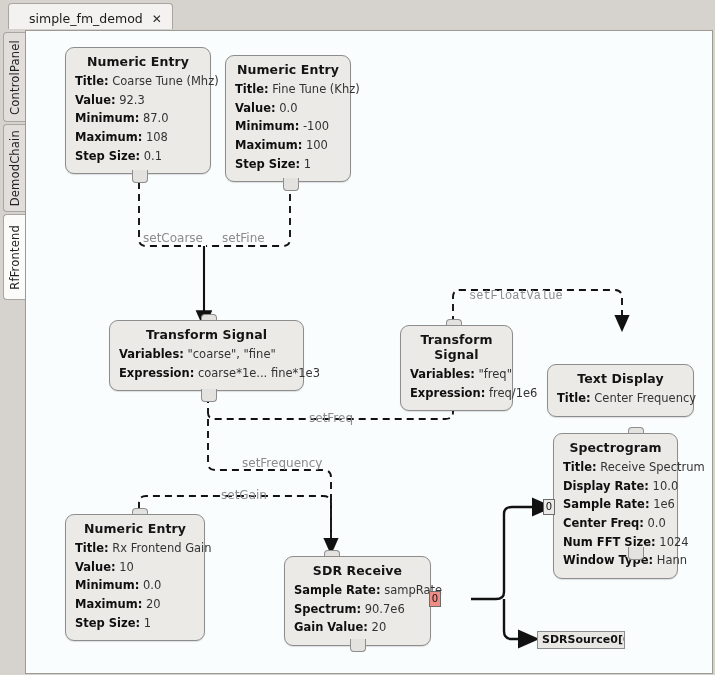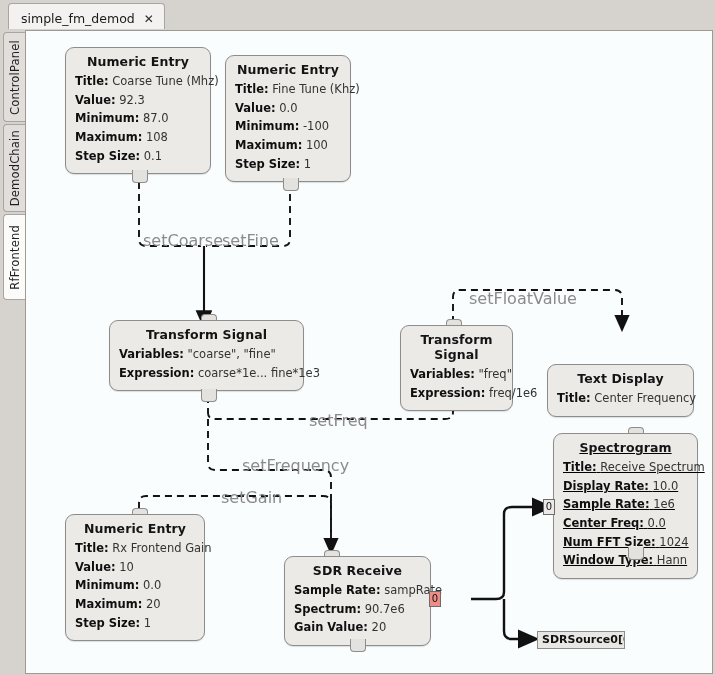--- a/index.html
+++ b/index.html
@@ -21,21 +21,21 @@
     position: absolute;
     left: 0; top: 0;
     width: 715px; height: 30px;
     background: #d6d2cd;
   }
   .doc-tab {
     position: absolute;
     left: 8px; top: 3px;
     height: 26px;
     box-sizing: border-box;
-    padding: 4px 10px 0 12px;
+    padding: 4px 10px 0 20px;
     background: #f3f2f0;
     border: 1px solid #a9a5a0;
     border-bottom: none;
     border-top-left-radius: 4px;
     border-top-right-radius: 4px;
     display: flex;
     align-items: center;
     gap: 9px;
     font-size: 12.5px;
     color: #1a1a1a;
@@ -100,21 +100,21 @@
 
   
   .edges {
     position: absolute;
     left: 0; top: 0;
     width: 686px; height: 642px;
     pointer-events: none;
   }
   .edge-label {
     position: absolute;
-    font-size: 16px;
+    font-size: 12px;
     color: #8b8b8b;
     white-space: nowrap;
     background: transparent;
   }
 
   
   .node {
     position: absolute;
     box-sizing: border-box;
     background: #eceae7;
@@ -238,21 +238,21 @@
 
         <path d="M427,292 L427,266 Q427,259 434,259 L588,259 Q596,259 596,266 L596,292" fill="none" stroke="#111" stroke-width="1.9" stroke-dasharray="7,5" marker-end="url(#arrow)"></path>
 
         <path d="M445,568 L470,568 Q478,568 478,561 L478,483 Q478,476 486,476 L516,476" fill="none" stroke="#111" stroke-width="2.4" marker-end="url(#arrowr)"></path>
 
         <path d="M478,568 L478,600 Q478,608 486,608 L502,608" fill="none" stroke="#111" stroke-width="2.4" marker-end="url(#arrowr)"></path>
       </svg>
 
       <div class="edge-label" style="left:117px; top:200px;">setCoarse</div>
       <div class="edge-label" style="left:196px; top:200px;">setFine</div>
-      <div class="edge-label" style="left:443px; top:258px;">setFloatValue</div>
+      <div class="edge-label" style="left:443px; top:258px;font-family:Liberation Mono, monospace;">setFloatValue</div>
       <div class="edge-label" style="left:283px; top:380px;">setFreq</div>
       <div class="edge-label" style="left:216px; top:425px;">setFrequency</div>
       <div class="edge-label" style="left:195px; top:457px;">setGain</div>
 
       <div class="node" style="left:39px; top:16px; width:146px;">
         <div class="node-title">Numeric Entry</div>
         <div class="prop"><b>Title:</b> <span class="val">Coarse Tune (Mhz)</span></div>
         <div class="prop"><b>Value:</b> <span class="val">92.3</span></div>
         <div class="prop"><b>Minimum:</b> <span class="val">87.0</span></div>
         <div class="prop"><b>Maximum:</b> <span class="val">108</span></div>
@@ -304,21 +304,21 @@
       <div class="node" style="left:258px; top:525px; width:147px;">
         <div class="node-title">SDR Receive</div>
         <div class="prop"><b>Sample Rate:</b> <span class="val">sampRate</span></div>
         <div class="prop"><b>Spectrum:</b> <span class="val">90.7e6</span></div>
         <div class="prop"><b>Gain Value:</b> <span class="val">20</span></div>
       </div>
       <div class="stub bottom" style="left:324px; top:608px;"></div>
       <div class="port out" style="left:403px; top:560px;">0</div>
 
       <div class="stub top" style="left:602px; top:396px;"></div>
-      <div class="node" style="left:527px; top:402px; width:145px;text-decoration:underline;">
+      <div class="node" style="left:527px; top:402px; width:125px;">
         <div class="node-title">Spectrogram</div>
         <div class="prop"><b>Title:</b> <span class="val">Receive Spectrum</span></div>
         <div class="prop"><b>Display Rate:</b> <span class="val">10.0</span></div>
         <div class="prop"><b>Sample Rate:</b> <span class="val">1e6</span></div>
         <div class="prop"><b>Center Freq:</b> <span class="val">0.0</span></div>
         <div class="prop"><b>Num FFT Size:</b> <span class="val">1024</span></div>
         <div class="prop"><b>Window Type:</b> <span class="val">Hann</span></div>
       </div>
       <div class="stub bottom" style="left:602px; top:516px;"></div>
       <div class="port in" style="left:517px; top:468px;">0</div>

